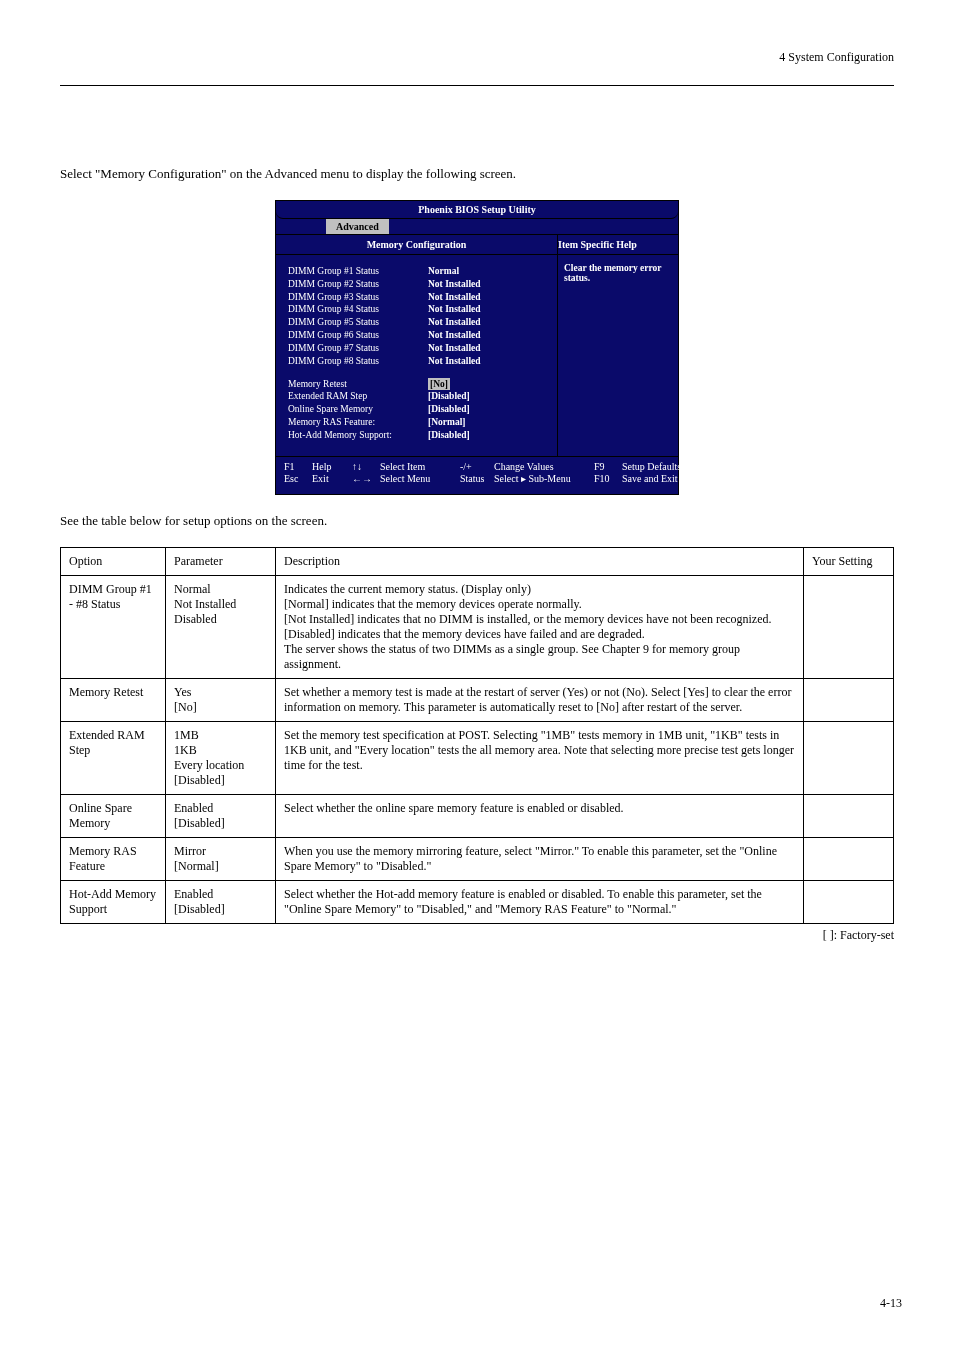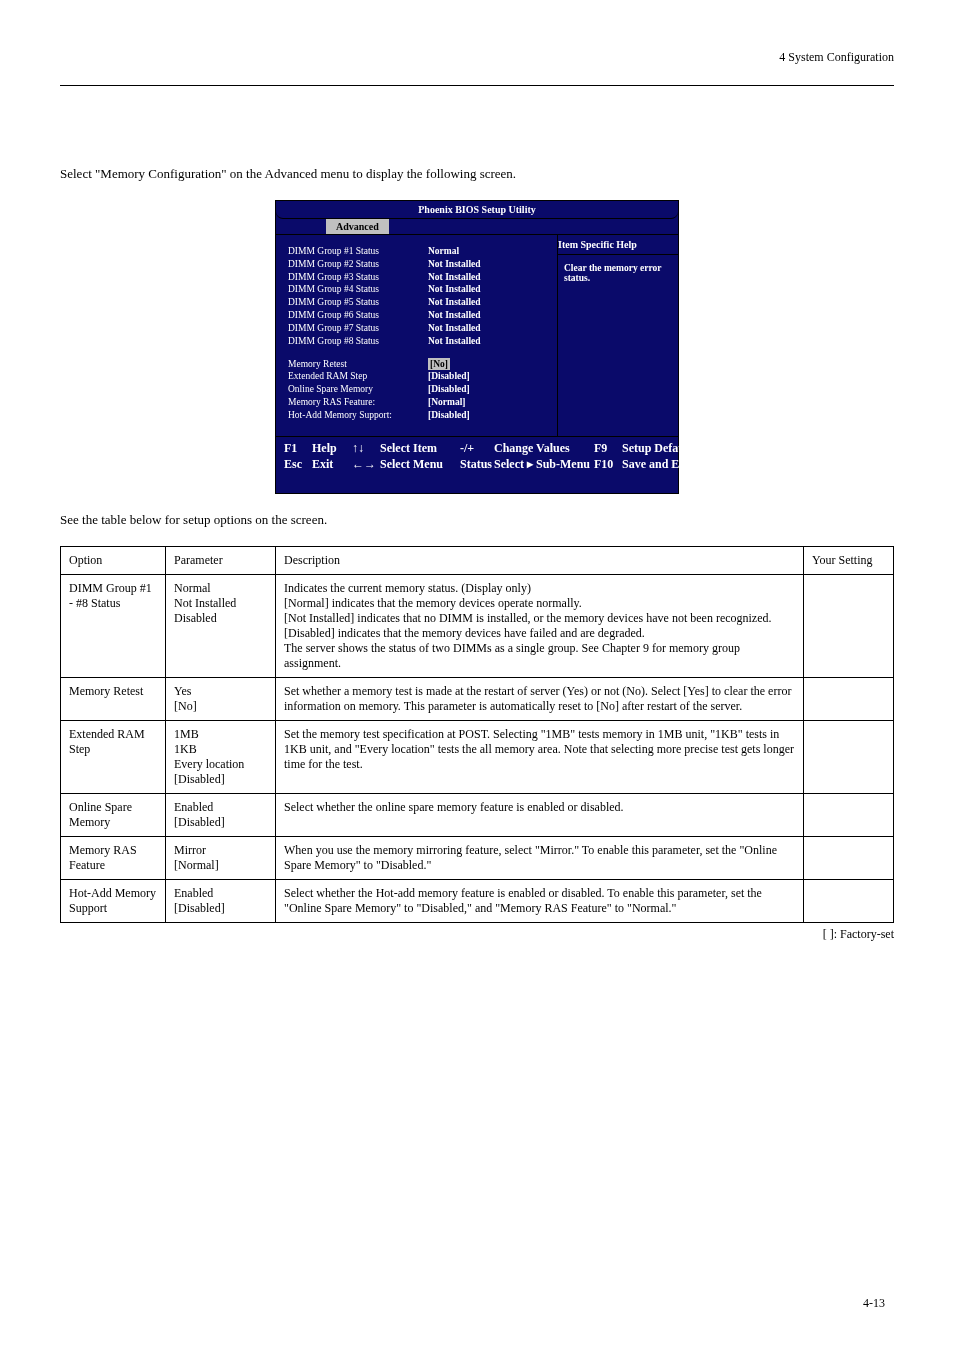--- a/index.html
+++ b/index.html
@@ -105,26 +105,26 @@
     border-bottom: 1px solid #000;
     font-size: 10px;
   }
   .bios-help-body {
     padding: 8px 6px;
     font-size: 9.5px;
     font-weight: bold;
   }
   .bios-footer {
     border-top: 1px solid #000;
-    padding: 4px 8px 21px 8px;
+    padding: 4px 8px 10px 8px;
     display: grid;
     grid-template-columns: 28px 40px 28px 80px 34px 100px 28px 1fr;
     row-gap: 1px;
-    font-size: 12px;
-    font-weight: bold;
+    font-size: 10px;
+    font-weight: normal;
   }
   .bios-footer > div { white-space: nowrap; }
   
   table.opt {
     border-collapse: collapse;
     width: 100%;
     font-size: 12px;
     margin-top: 4px;
   }
   table.opt th, table.opt td {
@@ -136,41 +136,42 @@
   table.opt th {
     font-weight: normal;
     font-size: 12px;
   }
   .col-option { width: 105px; }
   .col-param { width: 110px; }
   .col-default { width: 90px; }
   .page-num {
     position: absolute;
     bottom: 40px;
-    right: 69px;
+    right: 52px;
     font-size: 12px;
   }
 </style>
 </head>
 <body>
 
 <div class="page-header">4 System Configuration</div>
 <hr class="top-hr">
 
 <div style="height:60px"></div>
 
 <p class="intro-text">Select "Memory Configuration" on the Advanced menu to display the following screen.</p>
 
 <div class="bios-box">
   <div class="bios-title">Phoenix BIOS Setup Utility</div>
   <div class="bios-tabrow">
     <div class="bios-tab">Advanced</div>
   </div>
   <div class="bios-body">
     <div class="bios-left">
+      <div class="bios-subtitle">Memory Configuration</div>
       <div class="bios-content" id="bios-content">
           <div class="bios-row">
             <div class="bios-label">DIMM Group #1 Status</div>
             <div class="bios-val">Normal</div>
           </div>
           <div class="bios-row">
             <div class="bios-label">DIMM Group #2 Status</div>
             <div class="bios-val">Not Installed</div>
           </div>
           <div class="bios-row">

